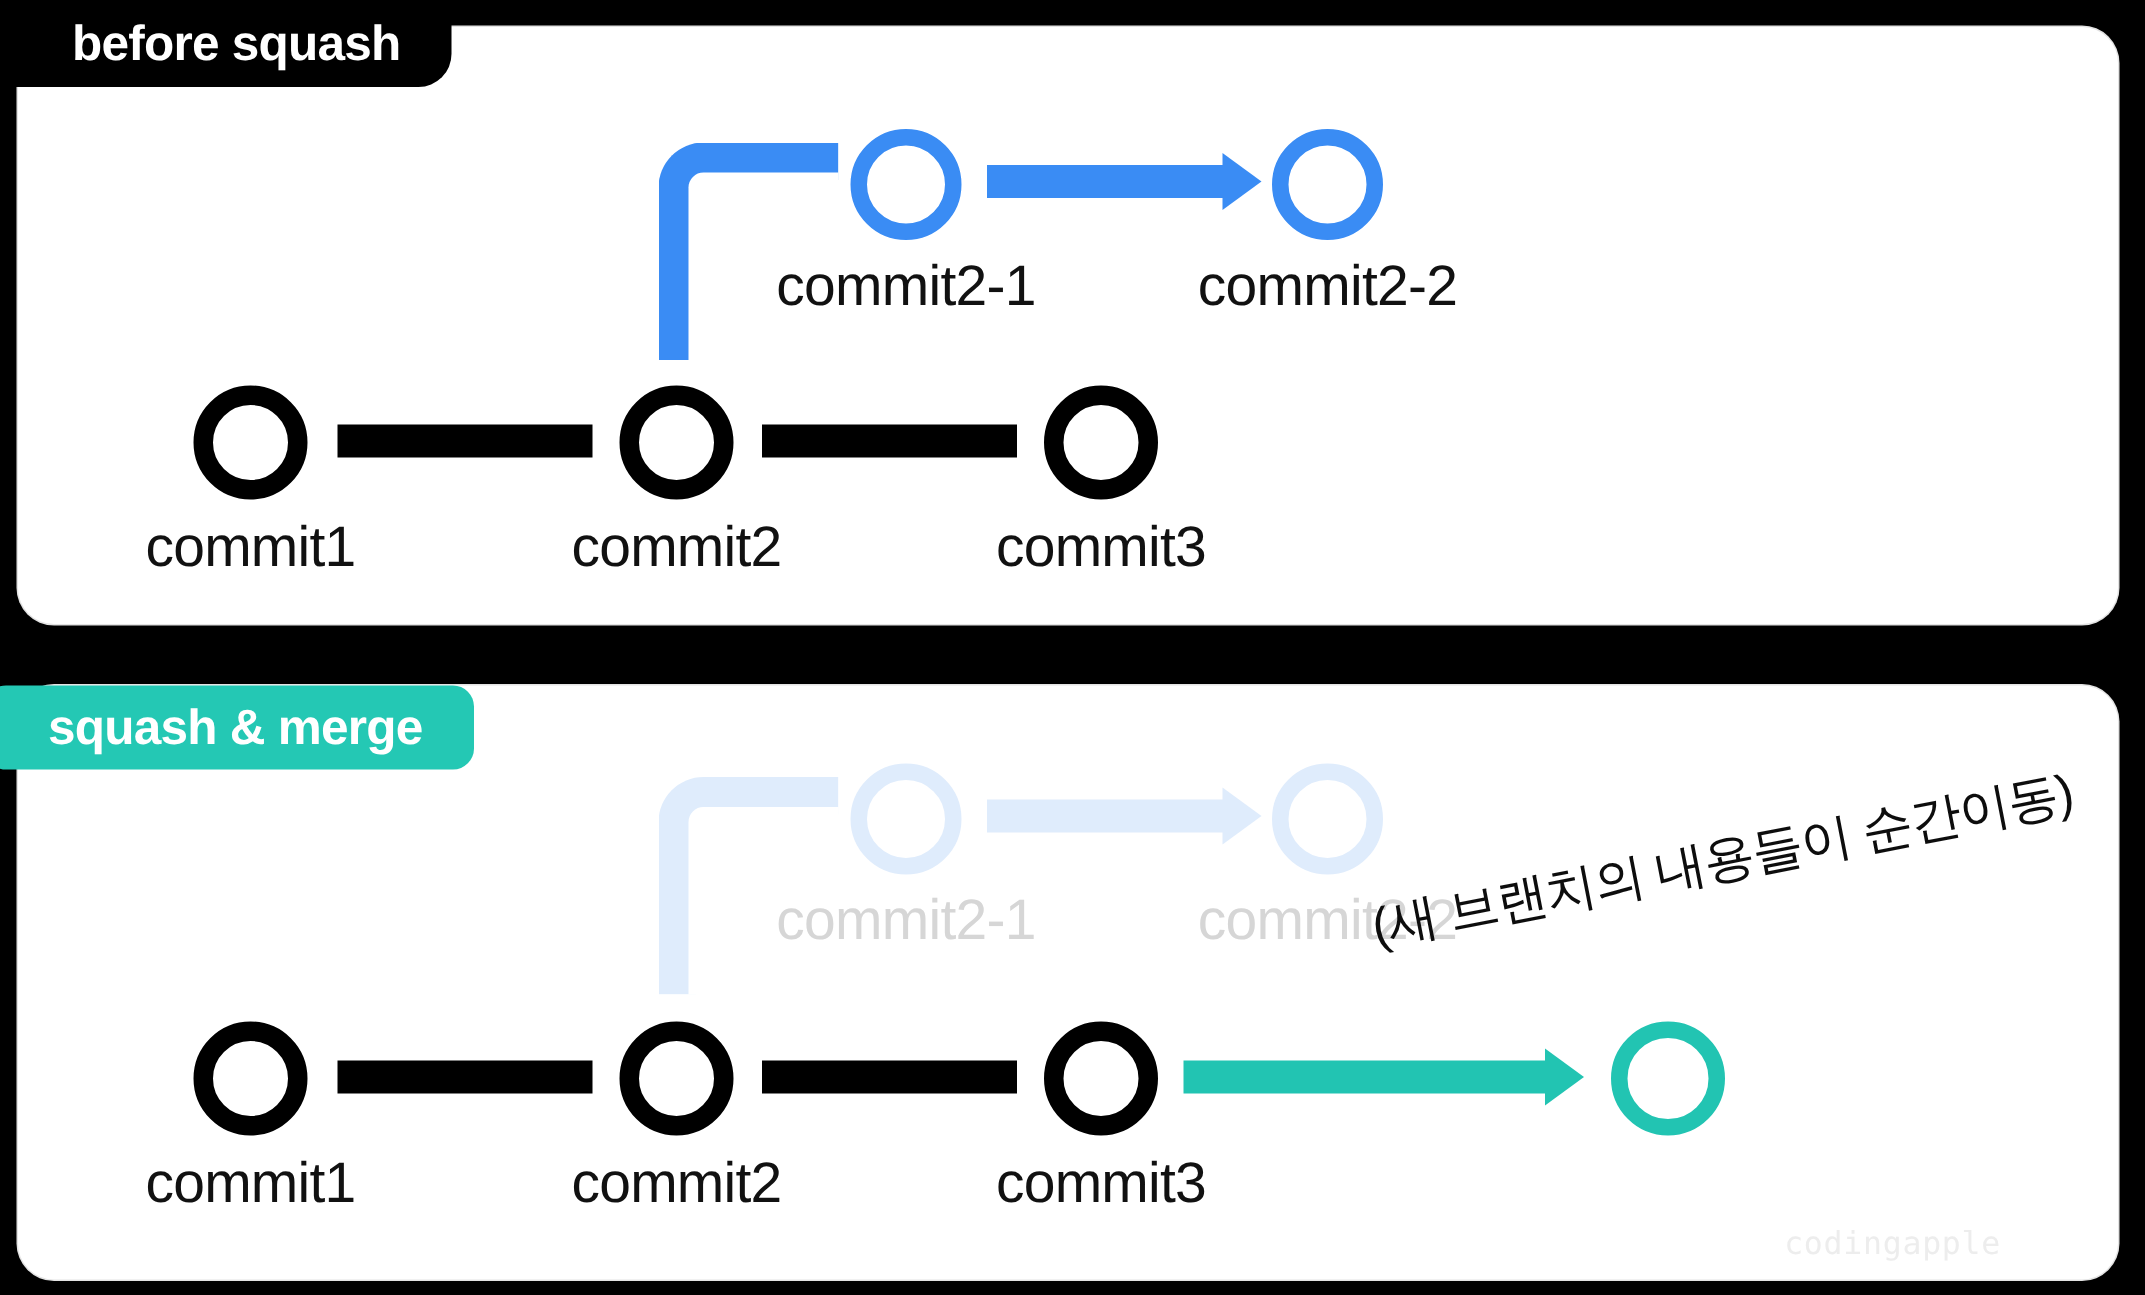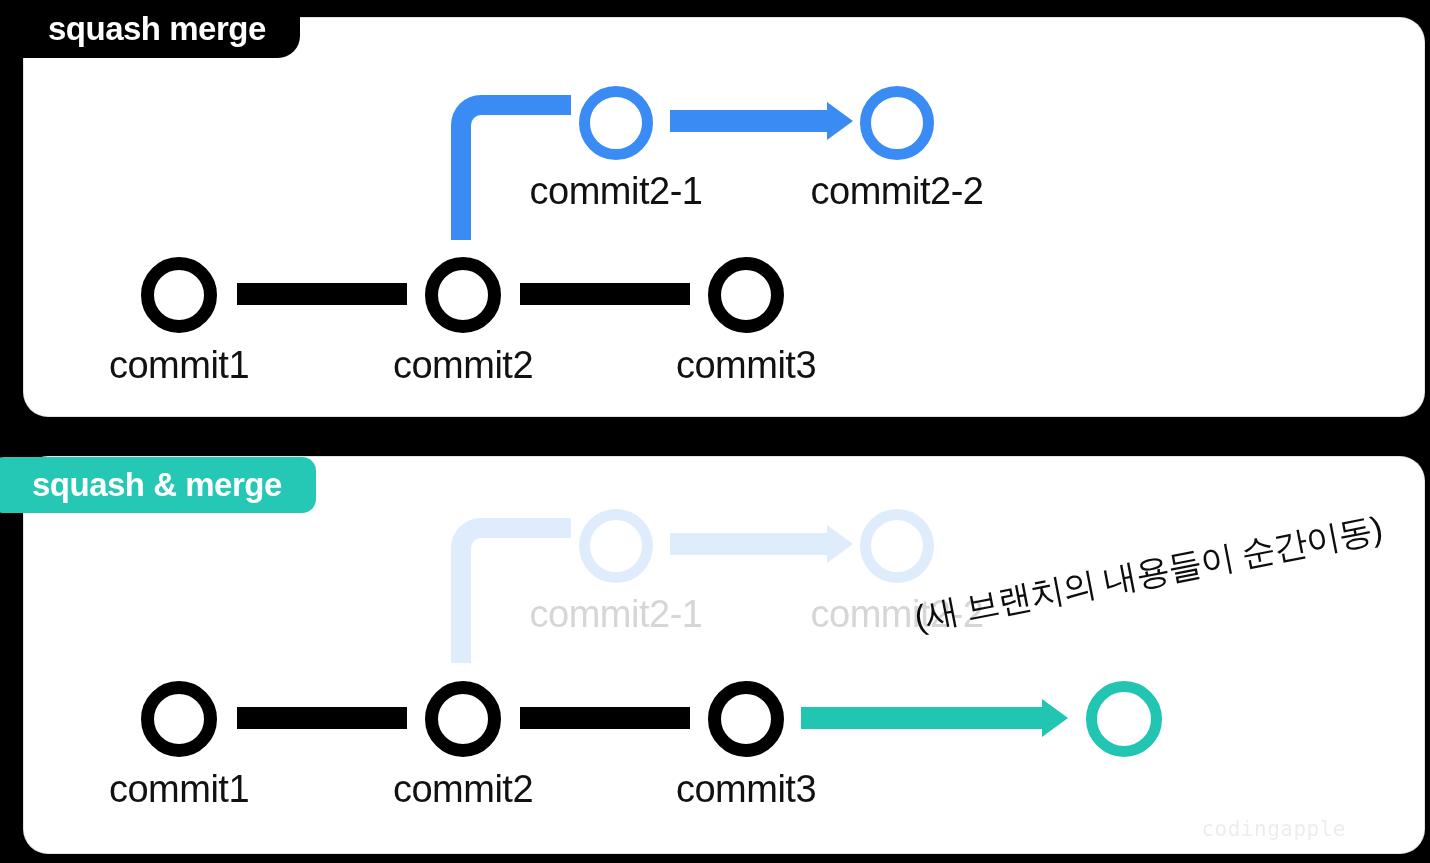--- a/index.html
+++ b/index.html
@@ -23,21 +23,20 @@
     background: #000000;
   }
 
   
   .panel {
     position: absolute;
     background: #ffffff;
     border-radius: 24px;
     box-shadow: 0 0 0 1px #e3e3e3;
     overflow: hidden;
-    margin-left: 12px;
   }
   #panel-before { left: 12px; top: 18px;  width: 1400px; height: 398px; }
   #panel-squash { left: 12px; top: 457px; width: 1400px; height: 396px; }
 
   
   .tag {
     position: absolute;
     display: flex;
     align-items: center;
     height: 55px;
@@ -171,21 +170,21 @@
     <div class="label" style="left:5px; top:326px; width:300px;">commit1</div>
 
     <div class="node node-black" style="left:401px; top:239px; width:76px; height:76px;"></div>
     <div class="label" style="left:289px; top:326px; width:300px;">commit2</div>
 
     <div class="node node-black" style="left:684px; top:239px; width:76px; height:76px;"></div>
     <div class="label" style="left:572px; top:326px; width:300px;">commit3</div>
   </div>
 
   <div class="tag" id="tag-before">
-    <span>squash merge</span>
+    <span>before squash</span>
   </div>
 
   <div class="panel" id="panel-squash">
 
     <div class="elbow elbow-ghost" style="left:427px; top:518px; width:120px; height:145px; top:61px;"></div>
 
     <div class="node node-ghost" style="left:555px; top:52px; width:74px; height:74px;"></div>
     <div class="label label-ghost" style="left:442px; top:136px; width:300px;">commit2-1</div>
 
     <div class="arrow-shaft edge-ghost" style="left:646px; top:76px; width:160px; height:22px;"></div>

